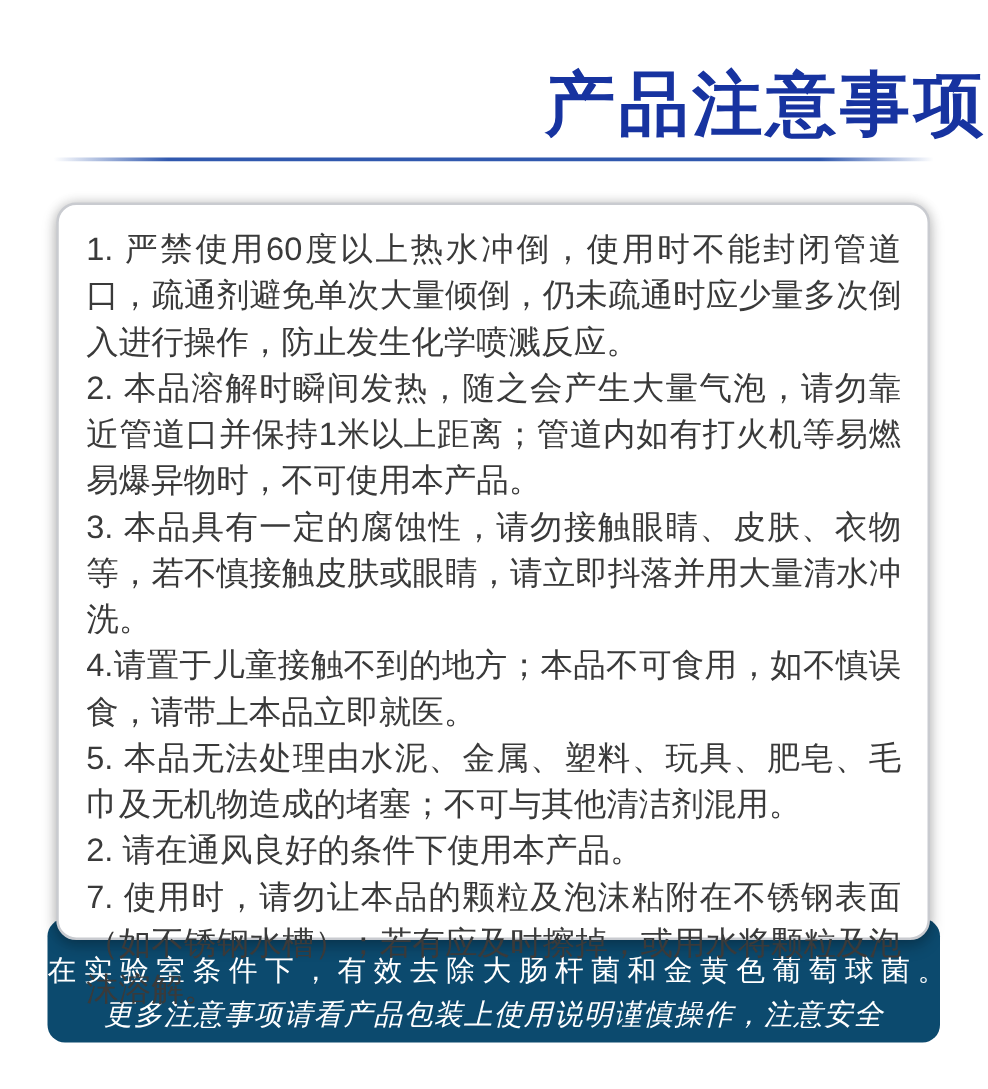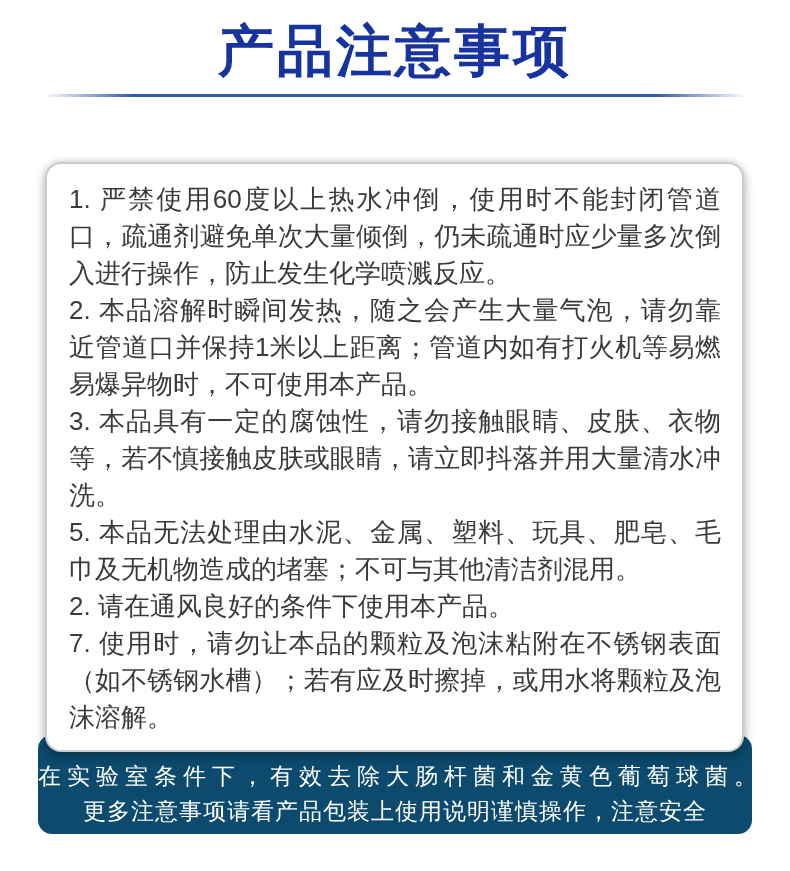--- a/index.html
+++ b/index.html
@@ -10,26 +10,27 @@
   }
   .page {
     position: relative;
     width: 790px;
     height: 871px;
     background: #ffffff;
     overflow: hidden;
   }
   .page-title {
     padding-top: 20px;
-    text-align: center;
+    text-align: right;
     font-size: 56px;
     font-weight: 700;
     letter-spacing: 3px;
     color: #1733a0;
     line-height: 1.1;
+    margin-top: 32px;
   }
   .title-underline {
     width: 704px;
     height: 3px;
     margin: 12px auto 0 auto;
     background: linear-gradient(to right,
       rgba(48, 88, 174, 0) 0%,
       #3058ae 13%,
       #3058ae 87%,
       rgba(48, 88, 174, 0) 100%);
@@ -52,20 +53,21 @@
     letter-spacing: 6px;
     line-height: 1.3;
     white-space: nowrap;
   }
   .banner-line2 {
     padding-top: 5px;
     font-size: 23px;
     letter-spacing: 1px;
     line-height: 1.3;
     white-space: nowrap;
+    font-style: italic;
   }
   .notice-box {
     position: absolute;
     left: 45px;
     top: 162px;
     width: 699px;
     height: 590px;
     background: #ffffff;
     border: 2px solid #c9cbd0;
     border-radius: 16px;
@@ -92,18 +94,19 @@
 
   <div class="banner">
     <div class="banner-line1">在实验室条件下，有效去除大肠杆菌和金黄色葡萄球菌。</div>
     <div class="banner-line2">更多注意事项请看产品包装上使用说明谨慎操作，注意安全</div>
   </div>
 
   <div class="notice-box">
     <p class="notice-item">1. 严禁使用60度以上热水冲倒，使用时不能封闭管道口，疏通剂避免单次大量倾倒，仍未疏通时应少量多次倒入进行操作，防止发生化学喷溅反应。</p>
     <p class="notice-item">2. 本品溶解时瞬间发热，随之会产生大量气泡，请勿靠近管道口并保持1米以上距离；管道内如有打火机等易燃易爆异物时，不可使用本产品。</p>
     <p class="notice-item">3. 本品具有一定的腐蚀性，请勿接触眼睛、皮肤、衣物等，若不慎接触皮肤或眼睛，请立即抖落并用大量清水冲洗。</p>
+    <p class="notice-item">4.请置于儿童接触不到的地方；本品不可食用，如不慎误食，请带上本品立即就医。</p>
     <p class="notice-item">5. 本品无法处理由水泥、金属、塑料、玩具、肥皂、毛巾及无机物造成的堵塞；不可与其他清洁剂混用。</p>
     <p class="notice-item">2. 请在通风良好的条件下使用本产品。</p>
     <p class="notice-item">7. 使用时，请勿让本品的颗粒及泡沫粘附在不锈钢表面（如不锈钢水槽）；若有应及时擦掉，或用水将颗粒及泡沫溶解。</p>
   </div>
 
 </div>
 
 </body></html>

